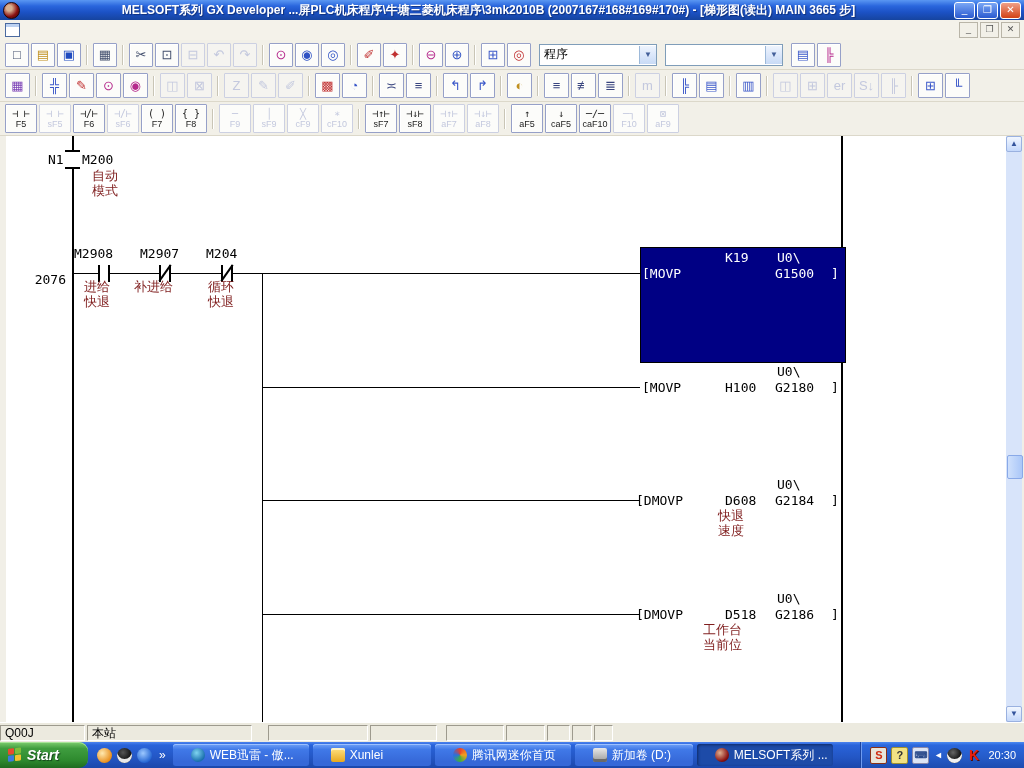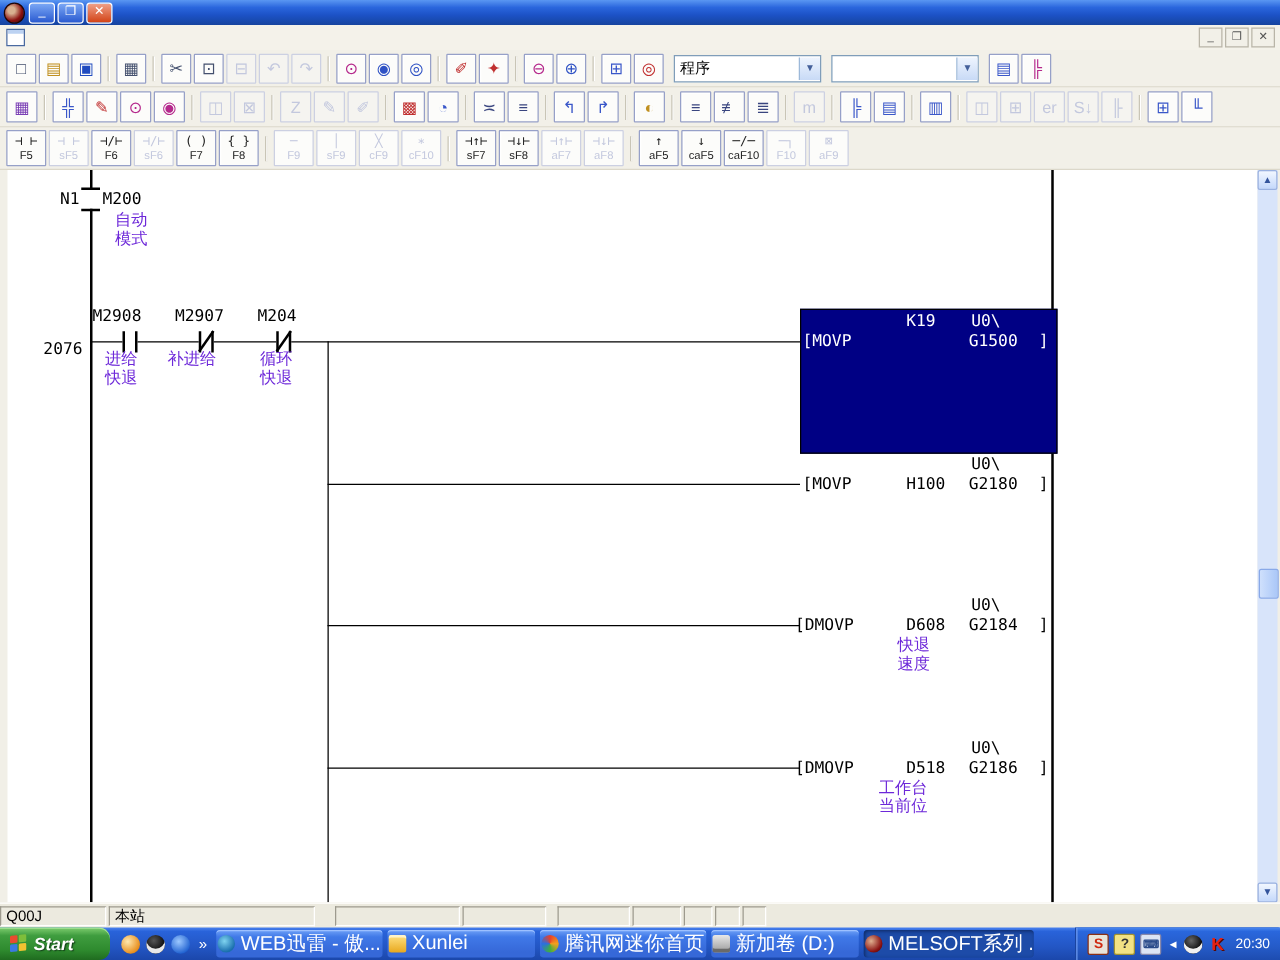--- a/index.html
+++ b/index.html
@@ -57,21 +57,21 @@
 
   
   .ladder-view{position:absolute;left:6px;top:136px;width:1000px;height:586px;background:#fff;overflow:hidden;
     font-family:"DejaVu Sans Mono",monospace;}
   .hl{position:absolute;height:1px;background:#000;}
   .vl{position:absolute;width:1px;background:#000;}
   .tick{position:absolute;height:2px;background:#000;}
   .contact{position:absolute;width:8px;height:17px;border-left:2px solid #000;border-right:2px solid #000;z-index:3;background:#fff;}
   .contact.closed:after{content:"";position:absolute;left:-6px;top:7px;width:20px;height:2px;background:#000;transform:rotate(-55deg);}
   .dev{position:absolute;font-size:13px;color:#000;white-space:nowrap;z-index:4;}
-  .cmt{position:absolute;font-size:13px;color:#6d28d9;white-space:nowrap;z-index:4;}
+  .cmt{position:absolute;font-size:13px;color:#7f1d1d;white-space:nowrap;z-index:4;}
   .stepno{position:absolute;font-size:13px;color:#000;text-align:right;z-index:4;}
   .selblock{position:absolute;left:634px;top:111px;width:204px;height:114px;background:#000084;border:1px solid #000;z-index:2;}
   .w{color:#fff;}
 
   
   .vscroll{position:absolute;left:1006px;top:136px;width:16px;height:586px;background:#d8e4fa;}
   .sbtn{position:absolute;left:0;width:16px;height:16px;border:1px solid #9ab1e0;border-radius:2px;
     background:linear-gradient(180deg,#f2f7ff,#c4d8fb);color:#34549c;font-size:8px;line-height:14px;text-align:center;box-sizing:border-box;}
   .sthumb{position:absolute;left:1px;top:319px;width:14px;height:22px;border:1px solid #89a9e8;border-radius:2px;
     background:linear-gradient(90deg,#cfe0fc,#aac7f8);}
@@ -95,21 +95,21 @@
   .flag i{border-radius:1px;}
   .flag i:nth-child(1){background:#e84b2f;}.flag i:nth-child(2){background:#7ebe3b;}
   .flag i:nth-child(3){background:#3b7ae0;}.flag i:nth-child(4){background:#f2c231;}
   .ql{width:20px;height:22px;display:flex;align-items:center;justify-content:center;}
   .qlicon{width:15px;height:15px;border-radius:50%;}
   .ql.bird .qlicon{background:radial-gradient(circle at 35% 35%,#ffe9b0,#e88f1e 70%,#9c5708);}
   .ql.qq .qlicon{background:radial-gradient(circle at 40% 30%,#555,#000 75%);box-shadow:inset 0 -4px 0 #e8e8e8;}
   .ql.media .qlicon{background:radial-gradient(circle at 40% 35%,#9cc8ff,#1e60d0 75%);}
   .overflow{padding:0 5px;font-size:12px;color:#fff;}
   .task{height:22px;margin:0 2px;border-radius:3px;display:flex;align-items:center;gap:5px;
-    padding:0 1px;font-size:16px;white-space:nowrap;overflow:hidden;
+    padding:0 18px;font-size:12px;white-space:nowrap;overflow:hidden;
     background:linear-gradient(180deg,#6fa1f7 0%,#4079e8 25%,#3668d8 80%);
     box-shadow:inset 0 1px 0 #9cc0ff;min-width:118px;max-width:136px;box-sizing:border-box;}
   .task.active{background:#1d4ba8;box-shadow:inset 1px 1px 3px #0e2a66;}
   .ticon{width:14px;height:14px;flex:0 0 14px;border-radius:3px;}
   .task.web .ticon{border-radius:50%;background:radial-gradient(circle at 40% 35%,#7fd4f0,#1a6fae 70%);}
   .task.xunlei .ticon{background:linear-gradient(180deg,#ffe284,#e8a81e);border-radius:2px 2px 2px 2px;box-shadow:inset 0 2px 0 #fff4c8;}
   .task.tencent .ticon{border-radius:50%;background:conic-gradient(#e8402a,#f2a01e,#3fae3f,#2a6fe0,#e8402a);}
   .task.drive .ticon{background:linear-gradient(180deg,#e8e8e8,#9a9a9a);border-radius:2px;box-shadow:inset 0 -3px 0 #6a6a6a;}
   .task.melsoft .ticon{border-radius:50%;background:radial-gradient(circle at 35% 35%,#e0b090,#8a1212 65%,#2a0606);}
   .tray{margin-left:auto;display:flex;align-items:center;gap:4px;height:26px;padding:0 8px 0 8px;
@@ -124,20 +124,21 @@
   .ti-k{color:#e82010;background:transparent;font-size:14px;text-shadow:1px 1px 0 #5a0a05;}
   .clock{font-size:11px;color:#fff;margin-left:3px;}
 </style>
 </head>
 <body>
 
 <div class="screen">
 
   <div class="titlebar">
     <span class="app-icon"></span>
+    <span class="title-text">MELSOFT系列 GX Developer ...屏PLC机床程序\牛塘三菱机床程序\3mk2010B   (2007167#168#169#170#) - [梯形图(读出)   MAIN   3665 步]</span>
     <span class="win-btns">
       <span class="wbtn">_</span>
       <span class="wbtn">❐</span>
       <span class="wbtn close">✕</span>
     </span>
   </div>
 
   <div class="menubar">
     <span class="child-icon"></span>
     <span class="mdi-btns">

